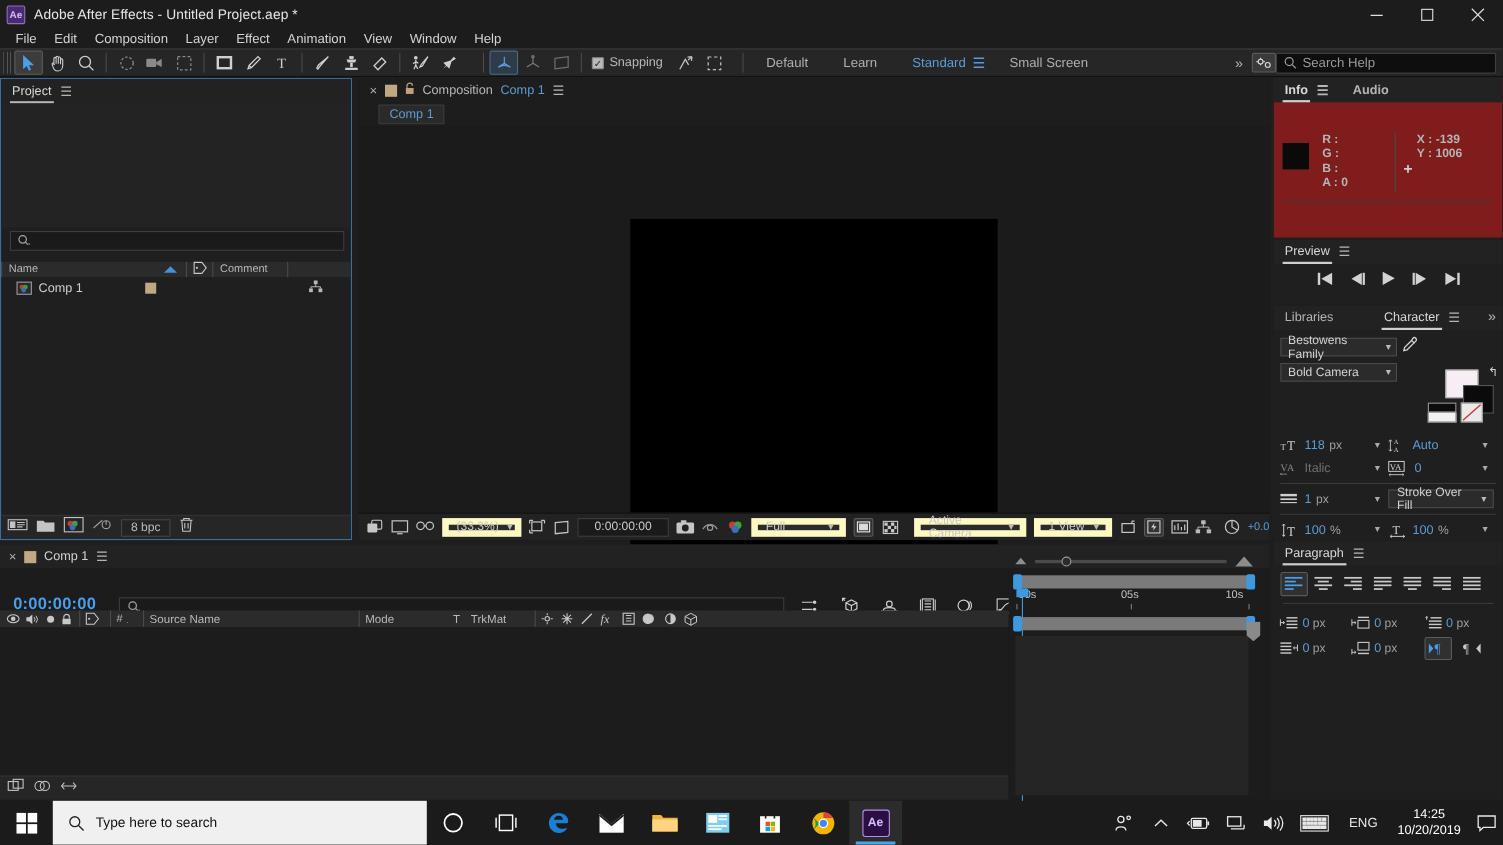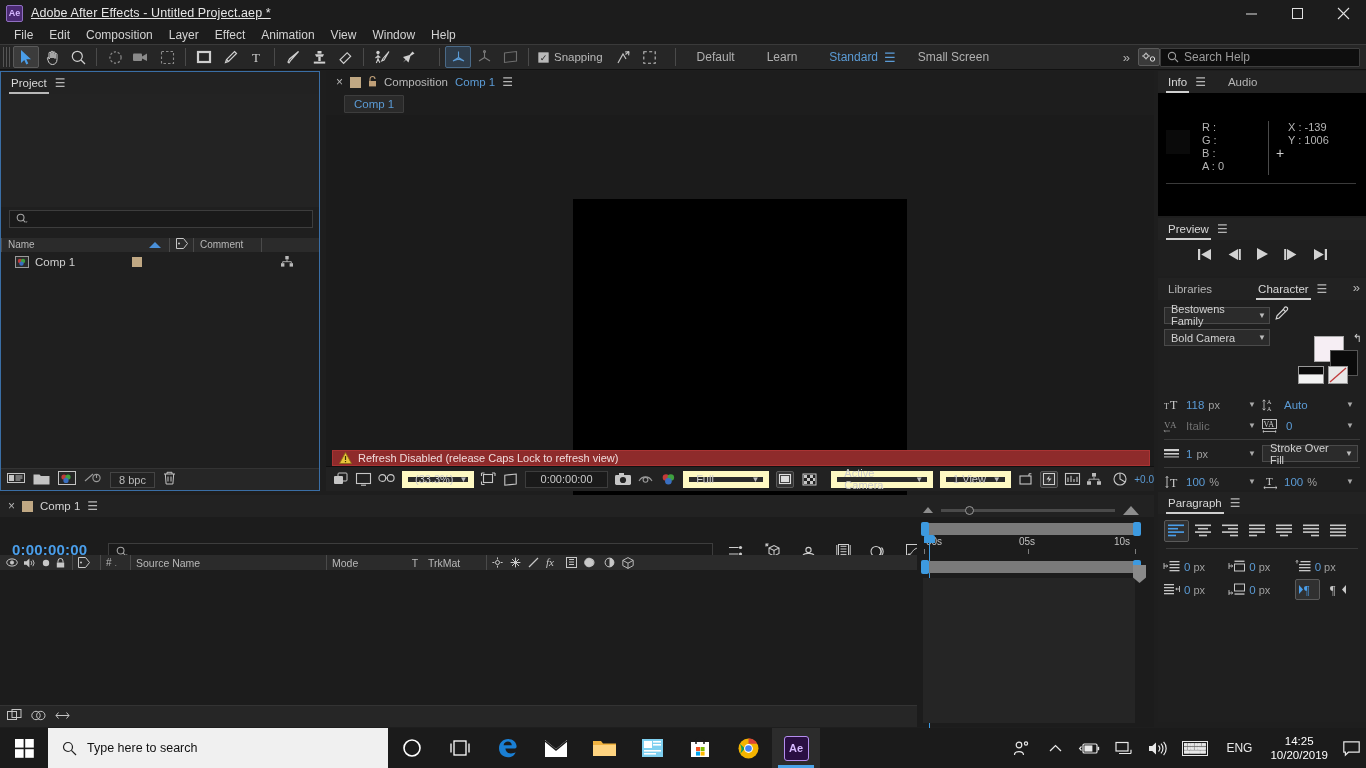--- a/index.html
+++ b/index.html
@@ -15,21 +15,21 @@
   
   .titlebar {
     position: absolute; left:0; top:0; width:1366px; height:26px;
     background:#1c1c1c; display:flex; align-items:center;
   }
   .ae-logo {
     width:17px; height:17px; margin-left:6px; margin-right:8px;
     background:#4b2a73; border:1px solid #8f6fc0; border-radius:2px;
     color:#d7b9ff; font-size:9px; font-weight:bold; line-height:15px; text-align:center;
   }
-  .title-text { font-size:12.5px; color:#e6e6e6; letter-spacing:.1px;text-decoration:underline;}
+  .title-text { font-size:12.5px; color:#e6e6e6; letter-spacing:.1px;}
   .win-ctrls { position:absolute; right:0; top:0; height:26px; display:flex;}
   .win-btn { width:46px; height:26px; display:flex; align-items:center; justify-content:center;
      color:#e0e0e0; font-size:13px; }
   .win-btn svg { display:block; }
 
   
   .menubar {
     position:absolute; left:0; top:26px; width:1366px; height:18px;
     background:#1c1c1c; display:flex; align-items:center; padding-left:6px;
   }
@@ -113,21 +113,21 @@
   .comp-foot { position:absolute; left:0; bottom:0; right:0; height:25px; background:#222;
      display:flex; align-items:center; gap:7px; padding-left:8px; border-top:1px solid #111;}
   .ddl { height:17px; background:#2b2b2b; border:6px solid #fef9c3; display:flex; align-items:center;
      justify-content:space-between; padding:0 4px 0 7px; font-size:11px; color:#cacaca; gap:6px;}
   .tcbox { height:17px; background:#1a1a1a; border:1px solid #3d3d3d; font-size:11px; color:#cacaca;
      display:flex;align-items:center;padding:0 8px;}
   .mini { color:#cfcfcf; display:flex; align-items:center;}
   .mini.on { color:#cfcfcf; border:1px solid #5a5a5a; background:#333; border-radius:2px;}
 
   
-  #info { left:1158px; top:71px; width:208px; height:145px; background:#000000;}
+  #info { left:1158px; top:71px; width:208px; height:145px; background:#7f1d1d;font-weight:bold;}
   .info-body { padding:8px 0 0 0; position:relative; height:100%;}
   .info-swatch { position:absolute; left:8px; top:37px; width:24px; height:24px; background:#0a0a0a; }
   .info-chan { position:absolute; left:44px; top:28px; font-size:11px; color:#b5b5b5; line-height:13px;}
   .info-vline { position:absolute; left:110px; top:28px; width:1px; height:54px; background:#4a4a4a;}
   .info-plus { position:absolute; left:118px; top:52px; font-size:14px; color:#cfcfcf;}
   .info-xy { position:absolute; left:130px; top:28px; font-size:11px; color:#b5b5b5; line-height:13px;}
   .info-rule { position:absolute; left:8px; top:90px; width:190px; height:1px; background:#3a3a3a;}
 
   #preview { left:1158px; top:218px; width:208px; height:58px; background:#1f1f1f;}
   .prev-ctrls { display:flex; align-items:center; justify-content:center; gap:16px; height:30px; color:#d2d2d2;}
@@ -503,30 +503,20 @@
       <span style="font-size:11.5px;color:#b8b8b8">Composition</span>
       <span style="font-size:11.5px;color:#5b9bd5">Comp 1</span>
       <div class="hamb">☰</div>
     </div>
     <div class="comp-tab2row">
       <div class="comp-subtab">Comp 1</div>
     </div>
     <div class="viewer">
       <div class="canvas-black"></div>
     </div>
-    <div class="refresh-warn">
-      <div style="width:13px;height:12px;position:relative;">
-        <svg width="13" height="12" viewBox="0 0 13 12">
-            <path d="M6.5 0.5 L12.5 11.5 L0.5 11.5 Z" fill="#e8c43a" stroke="#8a6f12" stroke-width="0.8"></path>
-            <rect x="5.9" y="4" width="1.2" height="4" fill="#3a2f00"></rect>
-            <rect x="5.9" y="9" width="1.2" height="1.2" fill="#3a2f00"></rect>
-          </svg>
-      </div>
-      <span>Refresh Disabled (release Caps Lock to refresh view)</span>
-    </div>
     <div class="comp-foot">
       <div class="mini">
         <svg width="15" height="13" viewBox="0 0 15 13" fill="#c6c6c6">
             <rect x="0" y="3" width="9" height="8" rx="1"></rect>
             <rect x="4" y="0" width="9" height="8" rx="1" fill="none" stroke="#c6c6c6"></rect>
           </svg>
       </div>
       <div class="mini">
         <svg width="15" height="13" viewBox="0 0 15 13" fill="none" stroke="#c6c6c6" stroke-width="1.1">
             <rect x="0.5" y="0.5" width="14" height="10"></rect>

